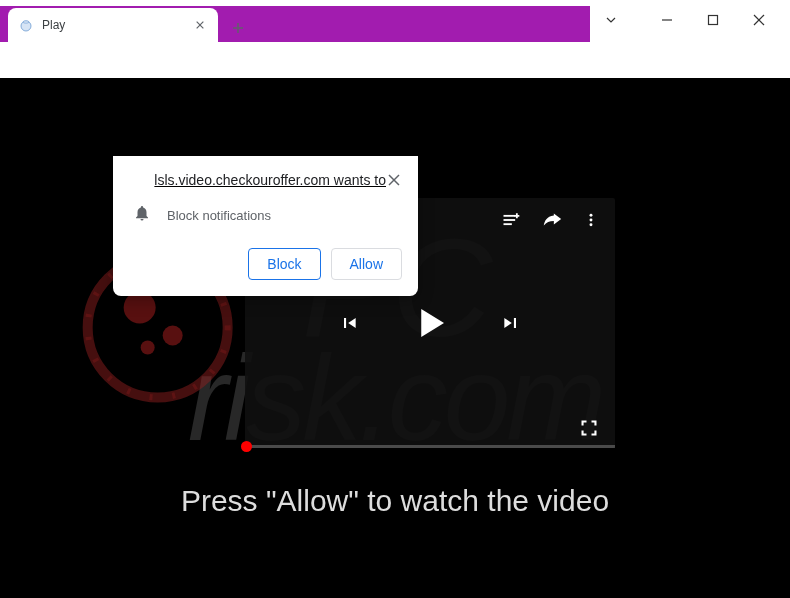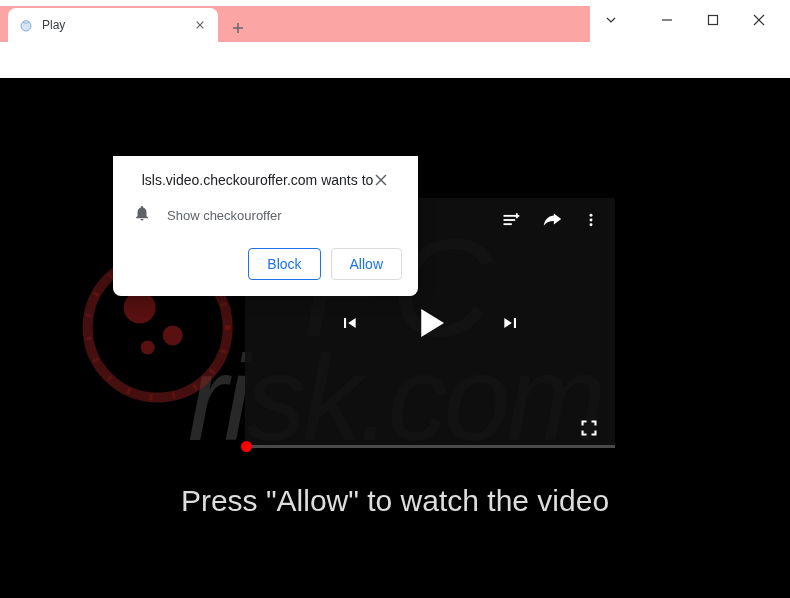--- a/index.html
+++ b/index.html
@@ -5,21 +5,21 @@
     * { margin: 0; padding: 0; box-sizing: border-box; font-family: 'Segoe UI', Arial, sans-serif; }
     body { width: 790px; height: 598px; background: #fff; overflow: hidden; position: relative; }
     
     
     .window-titlebar { height: 40px; display: flex; align-items: center; justify-content: flex-end; padding: 0 8px; background: #fff; }
     .win-btn { width: 46px; height: 32px; display: flex; align-items: center; justify-content: center; color: #333; }
     .win-btn svg { width: 12px; height: 12px; }
     .win-chevron { margin-right: 10px; }
     
     
-    .tab-strip { height: 36px; display: flex; align-items: flex-end; background: #fca5a5; padding-left: 8px; position: absolute; top: 6px; left: 0; right: 200px; }
+    .tab-strip { height: 36px; display: flex; align-items: flex-end; background: #a21caf; padding-left: 8px; position: absolute; top: 6px; left: 0; right: 200px; }
     .tab { background: #fff; border-radius: 8px 8px 0 0; height: 34px; min-width: 210px; display: flex; align-items: center; padding: 0 10px; gap: 8px; position: relative; }
     .tab-favicon { width: 16px; height: 16px; display: flex; align-items: center; justify-content: center; }
     .tab-title { font-size: 12px; color: #3c4043; flex: 1; }
     .tab-close { width: 16px; height: 16px; display: flex; align-items: center; justify-content: center; color: #5f6368; }
     .new-tab { width: 28px; height: 28px; display: flex; align-items: center; justify-content: center; margin-left: 6px; color: #5f6368; }
     
     
     .toolbar { height: 38px; background: #fff; display: flex; align-items: center; padding: 0 8px; gap: 4px; border-bottom: 1px solid #dadce0; position: relative; top: 40px; }
     .nav-btn { width: 32px; height: 32px; display: flex; align-items: center; justify-content: center; color: #5f6368; border-radius: 50%; }
     .nav-btn.disabled { color: #bdc1c6; }
@@ -48,21 +48,21 @@
     .skip-btn svg { width: 20px; height: 20px; }
     .player-bottom { position: absolute; bottom: 10px; right: 16px; }
     .progress { position: absolute; bottom: 0; left: 0; right: 0; height: 3px; background: rgba(255,255,255,0.25); }
     .progress-dot { position: absolute; left: -4px; bottom: -4px; width: 11px; height: 11px; background: #ff0000; border-radius: 50%; }
     
     
     .instruction { position: absolute; bottom: 80px; left: 0; right: 0; text-align: center; color: #ddd; font-size: 30px; font-weight: 300; }
     
     
     .perm-dialog { position: absolute; left: 113px; top: 78px; width: 305px; background: #fff; border-radius: 0 0 8px 8px; box-shadow: 0 4px 16px rgba(0,0,0,0.3); padding: 16px; z-index: 100; }
-    .perm-header { display: flex; justify-content: center; align-items: flex-start; }
+    .perm-header { display: flex; justify-content: flex-end; align-items: flex-start; text-decoration: underline; }
     .perm-title { font-size: 14px; color: #202124; }
     .perm-close { color: #5f6368; width: 16px; height: 16px; display: flex; align-items: center; justify-content: center; }
     .perm-body { display: flex; align-items: center; gap: 16px; margin-top: 16px; padding-left: 4px; }
     .bell-icon { color: #5f6368; }
     .perm-text { font-size: 13px; color: #5f6368; }
     .perm-actions { display: flex; justify-content: flex-end; gap: 10px; margin-top: 22px; }
     .perm-btn { padding: 7px 18px; border: 1px solid #dadce0; border-radius: 4px; font-size: 14px; color: #1a73e8; background: #fff; }
     .perm-btn.block { border-color: #1a73e8; }
   </style>
 </head>
@@ -256,20 +256,20 @@
             <line x1="11" y1="1" x2="1" y2="11" stroke="#5f6368" stroke-width="1.5"></line>
           </svg>
       </div>
     </div>
     <div class="perm-body">
       <span class="bell-icon">
         <svg width="18" height="18" viewBox="0 0 24 24">
             <path d="M12 22a2 2 0 0 0 2-2h-4a2 2 0 0 0 2 2zm6-6V11c0-3-1.6-5.6-4.5-6.3V4a1.5 1.5 0 0 0-3 0v.7C7.6 5.4 6 8 6 11v5l-2 2v1h16v-1z" fill="#5f6368"></path>
           </svg>
       </span>
-      <span class="perm-text">Show checkouroffer</span>
+      <span class="perm-text">Block notifications</span>
     </div>
     <div class="perm-actions">
       <button class="perm-btn block">Block</button>
       <button class="perm-btn">Allow</button>
     </div>
   </div>
 </div>
 
 </body></html>

